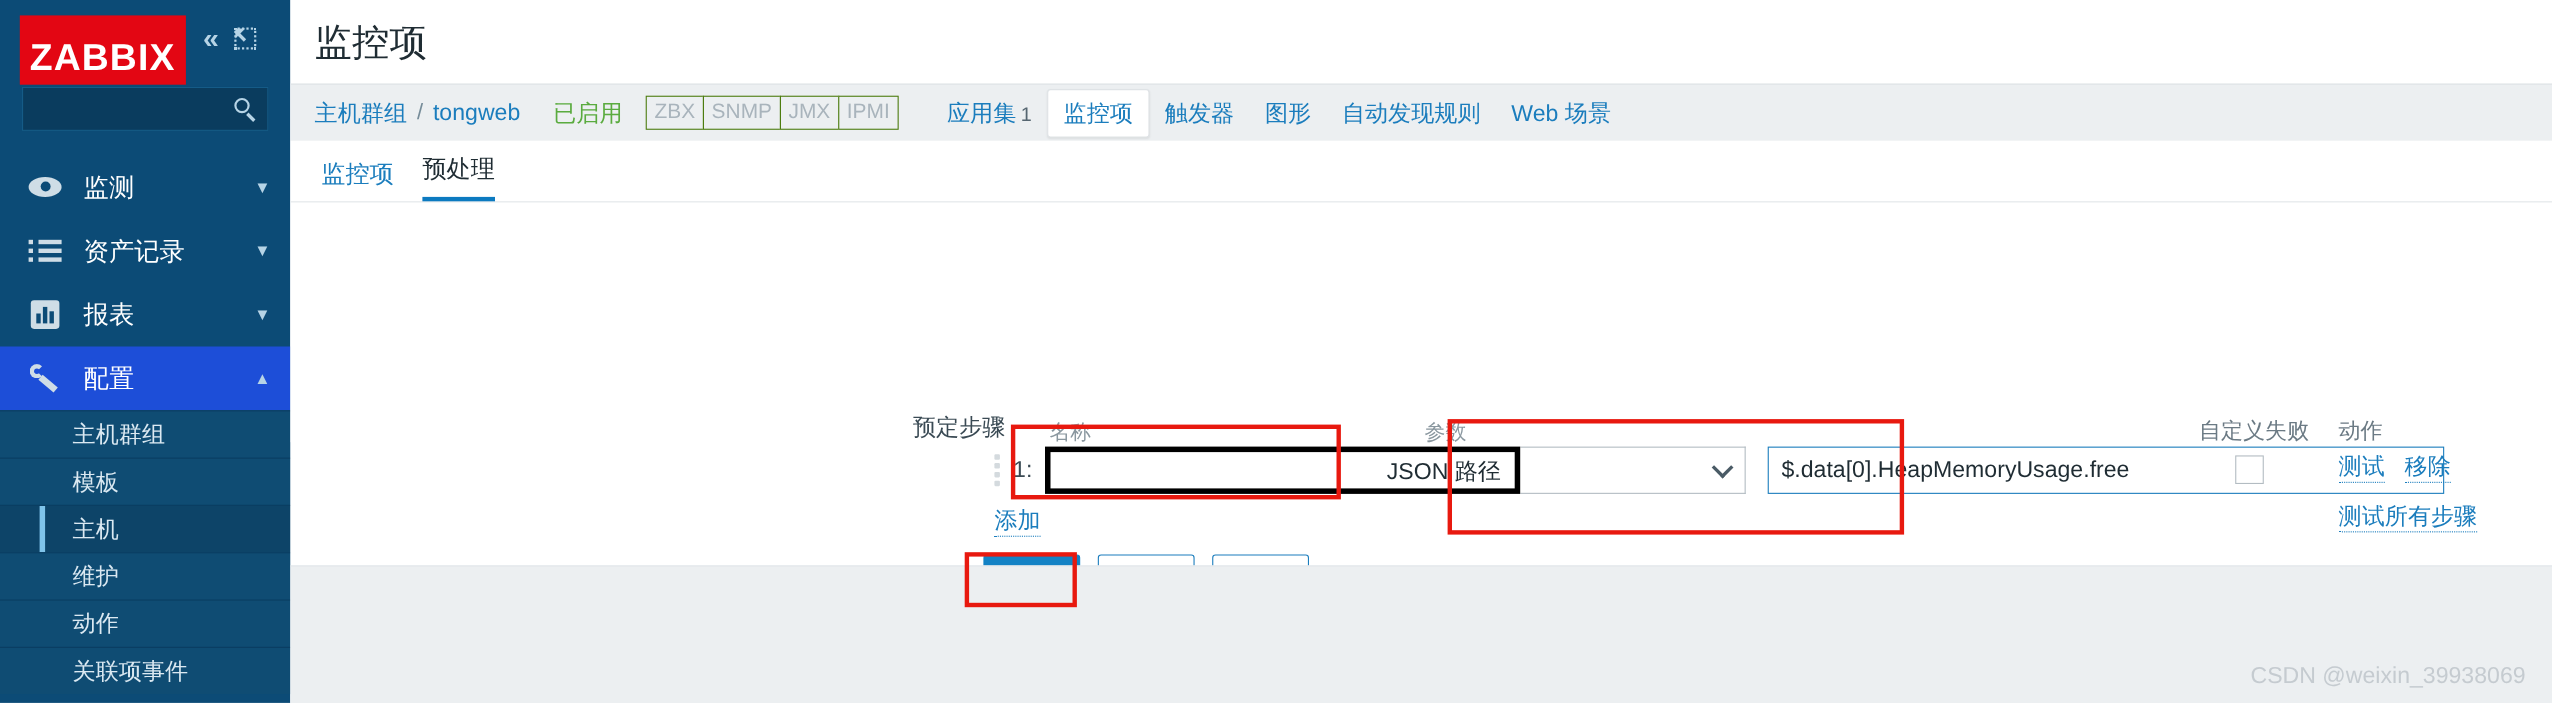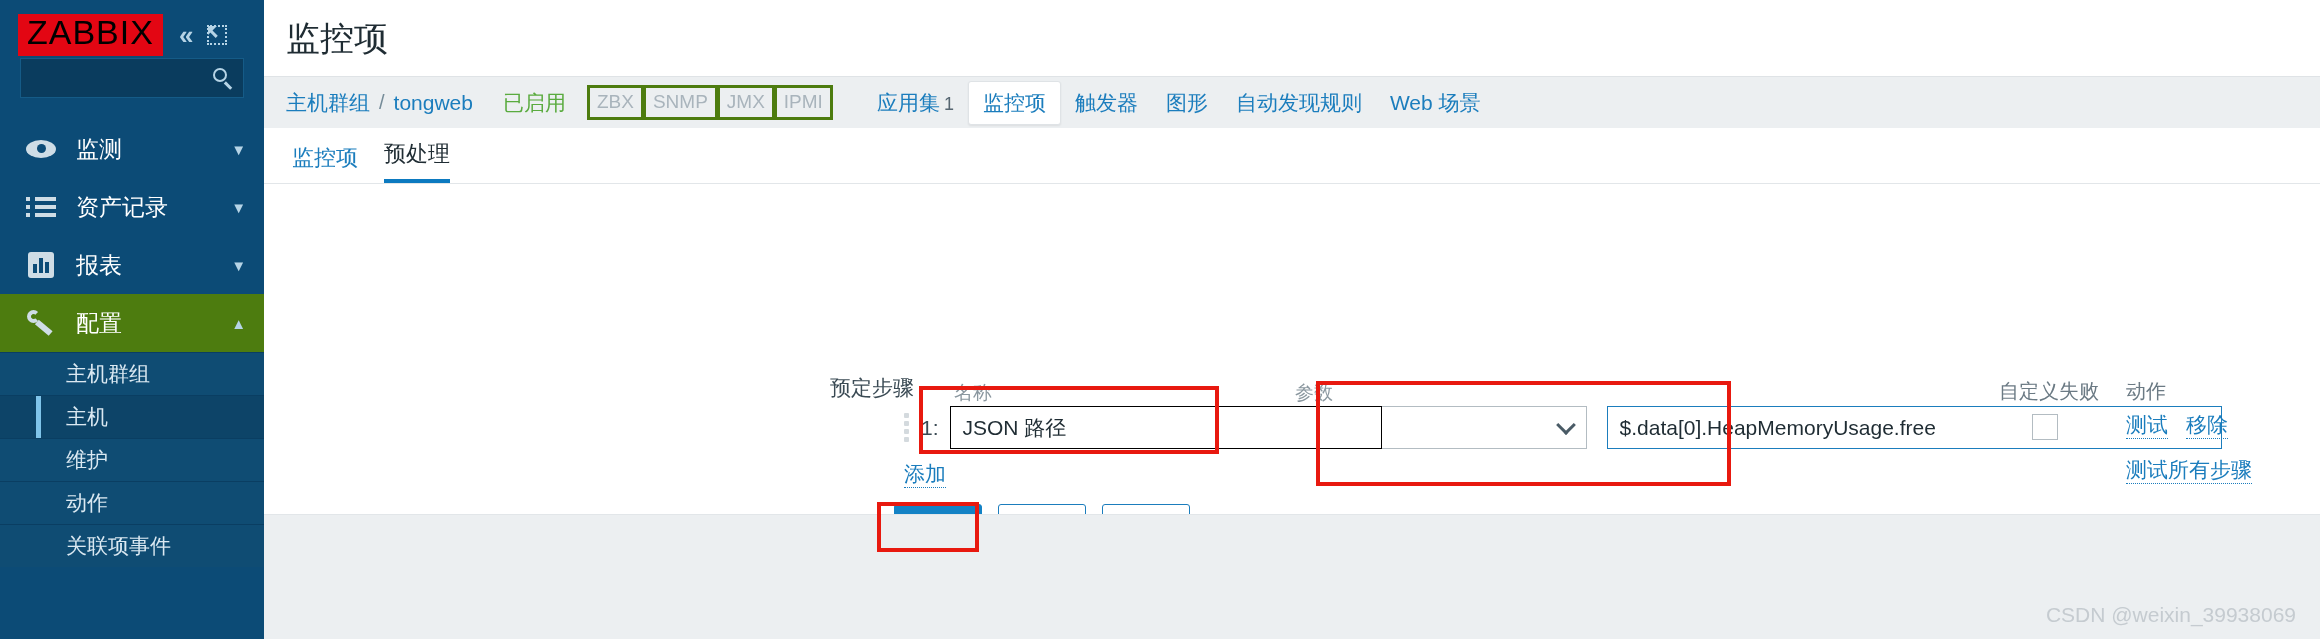--- a/index.html
+++ b/index.html
@@ -15,23 +15,23 @@
 
   
   .sidebar {
     width:264px; min-width:264px; height:639px;
     background:#0c4b76;
     position:relative;
     color:#ffffff;
   }
   .sb-top { padding:14px 18px 0 18px; display:flex; align-items:flex-start; }
   .logo {
-    background:#e30613; color:#000000;
-    font-size:34px; font-weight:normal; letter-spacing:1px;
-    line-height:1; padding:1px 9px 7px 9px;
+    background:#e30613; color:#ffffff;
+    font-size:34px; font-weight:bold; letter-spacing:1px;
+    line-height:1; padding:22px 9px 7px 9px;
     font-family:"Liberation Sans", sans-serif;
   }
   .sb-icons { margin-left:16px; display:flex; align-items:center; gap:14px; padding-top:8px; }
   .ic-collapse { color:#b6d4e6; font-size:26px; line-height:1; font-weight:bold; }
   .ic-expand { width:20px; height:20px; position:relative; }
   .ic-expand .br { position:absolute; inset:0; border:2px dotted #b6d4e6; }
   .ic-expand .ar {
     position:absolute; left:1px; top:1px; width:0; height:0;
     border-left:9px solid #b6d4e6; border-bottom:9px solid transparent;
   }
@@ -55,21 +55,21 @@
   .mag .c { position:absolute; left:0; top:0; width:14px; height:14px;
             border:2.5px solid #b6d4e6; border-radius:50%; }
   .mag .h { position:absolute; left:12px; top:13px; width:9px; height:2.5px;
             background:#b6d4e6; transform:rotate(45deg); transform-origin:left center; }
 
   .nav-item {
     display:flex; align-items:center; height:58px; padding:0 18px 0 26px;
     cursor:pointer; position:relative;
   }
   .nav-item .nm { flex:1; font-size:23px; color:#ffffff; margin-left:20px; }
-  .nav-item.open { background:#4d7c0f; }
+  .nav-item.open { background:#1d4ed8; }
   .chev { color:#b6d4e6; font-size:15px; line-height:1; }
   .nav-ic { width:30px; height:30px; position:relative; flex:0 0 30px; }
 
   
   .ic-eye .o { position:absolute; left:0; top:6px; width:30px; height:18px;
                background:#cfdde6; border-radius:50% / 50%; }
   .ic-eye .p { position:absolute; left:11px; top:10px; width:9px; height:9px;
                background:#0c4b76; border-radius:50%; }
   
   .ic-list i { position:absolute; left:9px; width:21px; height:3.5px; background:#cfdde6; }
@@ -101,21 +101,21 @@
   }
   .crumb-bar {
     background:#eceff1; border-top:1px solid #dfe3e6;
     height:52px; display:flex; align-items:center; padding-left:22px; gap:0;
   }
   .crumb-link { color:#1b7dbd; font-size:21px; cursor:pointer; }
   .crumb-sep { color:#768c99; font-size:20px; margin:0 9px; }
   .status-on { color:#5aab3f; font-size:21px; margin-left:30px; cursor:pointer; }
   .badges { display:flex; margin-left:22px; }
   .badge {
-    border:3px solid #4d7c0f; color:#a9b4bc; background:#eceff1;
+    border:1px solid #4d7c0f; color:#a9b4bc; background:#eceff1;
     font-size:19px; padding:3px 7px 4px 7px; margin-left:-1px;
   }
   .tabs { display:flex; align-items:center; margin-left:30px; gap:0; }
   .tab {
     font-size:21px; color:#1b7dbd; padding:7px 14px; cursor:pointer; white-space:nowrap;
   }
   .tab .cnt { color:#566671; font-size:18px; margin-left:4px; }
   .tab.active {
     background:#ffffff; border:1px solid #dfe3e6; border-radius:3px;
     box-shadow:0 1px 2px rgba(0,0,0,.07);
@@ -135,23 +135,24 @@
   .hdr-name   { position:absolute; left:690px; top:196px; }
   .hdr-param  { position:absolute; left:1031px; top:196px; }
   .hdr-fail   { position:absolute; left:1735px; top:194px; font-size:20px; color:#6b7a84; }
   .hdr-action { position:absolute; left:1862px; top:194px; font-size:20px; color:#6b7a84; }
 
   .step-row { position:absolute; left:640px; top:222px; display:flex; align-items:center; }
   .drag-dots { display:flex; flex-direction:column; gap:3px; margin-right:12px; }
   .drag-dots i { width:5px; height:5px; background:#d4dade; border-radius:1px; }
   .step-no { font-size:21px; color:#3a4a54; margin-right:11px; }
   .sel-box {
-    width:432px; height:43px; border:1px solid #000000; background:#ffffff;
+    width:432px; height:43px; border:5px solid #000000; background:#ffffff;
     display:flex; align-items:center; padding:0 12px; font-size:21px; color:#1f2c33;
     position:relative;
+    justify-content:flex-end;
   }
   .sel-rest {
     width:205px; height:43px; border:1px solid #b3bcc2; border-left:0;
     background:#ffffff; display:flex; align-items:center; justify-content:flex-end;
     padding-right:13px;
   }
   .chev-dn { width:14px; height:14px; border-right:3px solid #4a5b66;
              border-bottom:3px solid #4a5b66; transform:rotate(45deg); margin-top:-6px; }
   .param-input {
     width:615px; height:43px; border:1px solid #1b7dbd; background:#ffffff;
@@ -261,20 +262,23 @@
       <span class="nav-ic ic-wrench">
         <span class="hd"></span>
           <span class="bd"></span>
       </span>
       <span class="nm">配置</span>
       <span class="chev">▲</span>
     </div>
 
     <div class="sub-item">
       <span>主机群组</span>
+    </div>
+    <div class="sub-item">
+      <span>模板</span>
     </div>
     <div class="sub-item active">
       <span>主机</span>
     </div>
     <div class="sub-item">
       <span>维护</span>
     </div>
     <div class="sub-item">
       <span>动作</span>
     </div>

